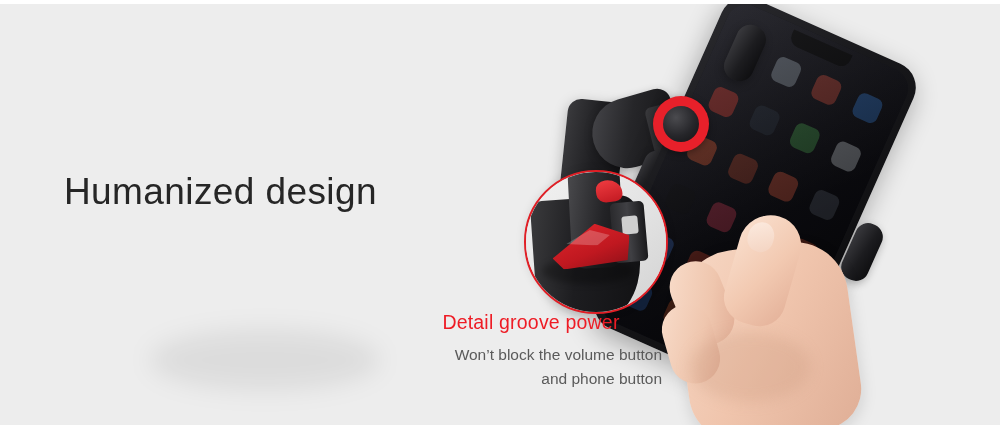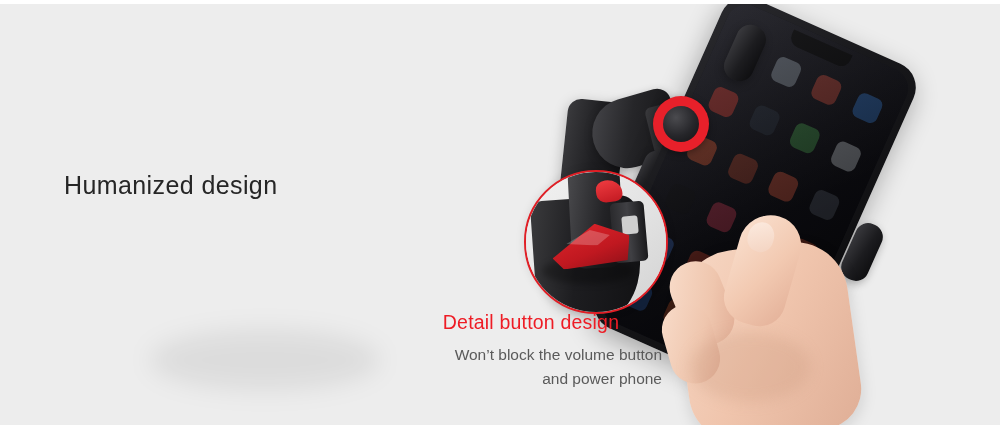--- a/index.html
+++ b/index.html
@@ -35,21 +35,21 @@
 
   
   .copy-block {
     position: absolute;
     left: 64px;
     top: 172px;
     width: 420px;
     z-index: 30;
   }
   .headline {
-    font-size: 25px;
+    font-size: 37px;
     font-weight: 300;
     color: #262626;
     letter-spacing: 0.4px;
     line-height: 1.1;
     margin: 0;
     white-space: nowrap;
   }
   .subcopy {
     margin: 0;
     padding-top: 36px;
@@ -449,20 +449,20 @@
       <div class="mag-arm"></div>
       <div class="mag-arm-notch"></div>
       <div class="mag-shadow"></div>
       <div class="mag-pad"></div>
       <div class="mag-pad-hi"></div>
       <div class="mag-pad-top"></div>
     </div>
   </div>
 
   <div class="caption-block">
-    <h2 class="caption-title">Detail button design</h2>
+    <h2 class="caption-title">Detail groove power</h2>
     <p class="caption-lines">
       <span>Won’t block the volume button</span>
-      <span>and power phone</span>
+      <span>and phone button</span>
     </p>
   </div>
 
 </div>
 
 </body></html>

